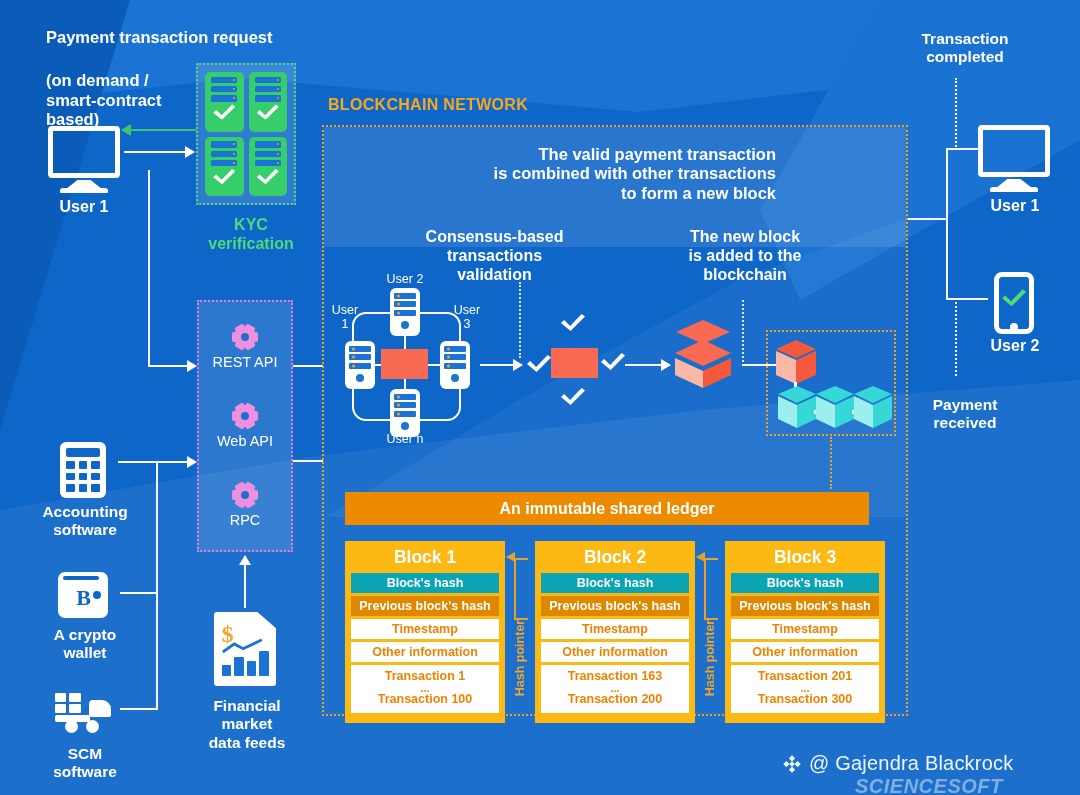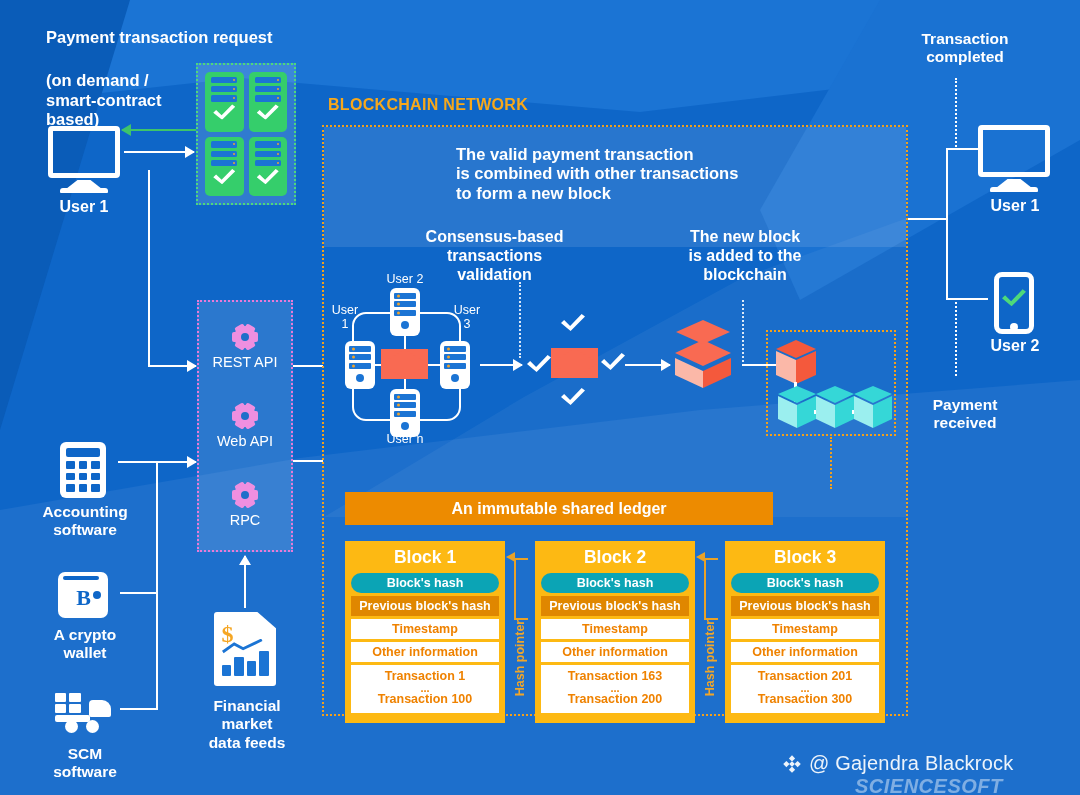--- a/index.html
+++ b/index.html
@@ -112,21 +112,21 @@
   .doc .line{position:absolute;left:13%;right:12%;bottom:42%;height:22%;}
 
   
   #bn-title{position:absolute;left:328px;top:96px;font-size:16px;font-weight:bold;color:#f7a81b;letter-spacing:.3px;}
   #bn-panel{position:absolute;left:322px;top:125px;width:586px;height:591px;
     border:2px dotted #f2a01c;box-sizing:border-box;overflow:hidden;}
   .bn-bg1{position:absolute;left:0;top:0;width:100%;height:120px;background:rgba(255,255,255,.11);}
   .bn-bg2{position:absolute;left:0;top:90px;width:100%;height:300px;background:rgba(255,255,255,.05);
      clip-path:polygon(0 100%,200px 60%,420px 20%,586px 0,586px 300px,0 300px);}
 
-  #txt-valid{left:456px;top:145px;width:320px;font-size:16.5px;font-weight:bold;text-align:left;}
+  #txt-valid{left:456px;top:145px;width:320px;font-size:16.5px;font-weight:bold;text-align:right;}
   #txt-consensus{left:402px;top:228px;width:185px;font-size:16px;font-weight:bold;text-align:center;}
   #txt-newblock{left:660px;top:228px;width:170px;font-size:16px;font-weight:bold;text-align:center;}
 
   
   .node{position:absolute;width:30px;height:48px;background:#fff;border-radius:6px;}
   .node .slots{position:absolute;left:14%;right:14%;top:10%;height:48%;display:flex;flex-direction:column;justify-content:space-between;}
   .node .slots i{height:27%;background:#1b74d4;border-radius:1px;position:relative;display:block;}
   .node .slots i:before{content:"";position:absolute;left:3px;top:50%;transform:translateY(-50%);width:3px;height:3px;background:#f0a32c;border-radius:50%;}
   .node .slots i:after{content:"";position:absolute;right:3px;top:50%;transform:translateY(-50%);width:3px;height:3px;background:#1b74d4;border-radius:50%;}
   .node .pwr{position:absolute;left:50%;bottom:14%;margin-left:-4px;width:8px;height:8px;border-radius:50%;background:#1b74d4;}
@@ -135,29 +135,29 @@
   .ring{position:absolute;border:2px solid #fff;border-radius:14px;}
   .hline{position:absolute;background:#fff;height:2px;}
   .vline{position:absolute;background:#fff;width:2px;}
 
   .diamond{position:absolute;background:#f96a52;}
 
   
   #chain-box{position:absolute;left:766px;top:330px;width:130px;height:106px;border:2px dotted #f2a01c;box-sizing:border-box;}
 
   
-  #ledger-bar{position:absolute;left:345px;top:492px;width:428px;height:33px;background:#ed8b00;
+  #ledger-bar{position:absolute;left:345px;top:492px;width:524px;height:33px;background:#ed8b00;
     display:flex;align-items:center;justify-content:center;}
   #ledger-bar .lt{color:#fff;font-size:16px;font-weight:bold;}
   #blocks{position:absolute;left:345px;top:528px;width:540px;height:172px;display:flex;align-items:center;margin-top:18px;}
   .block{width:160px;background:#fdb913;padding:4px 6px 7px 6px;box-sizing:border-box;}
   .block .bt{color:#fff;font-size:17.5px;font-weight:bold;text-align:center;padding:2px 0 5px;}
   .block .row{height:20px;display:flex;align-items:center;justify-content:center;
     font-size:12.5px;font-weight:bold;margin-bottom:3px;box-sizing:border-box;}
-  .row.hash{background:#0ba4b5;color:#fff;border-radius:10px;}
+  .row.hash{background:#0ba4b5;color:#fff;}
   .row.prev{background:#e08700;color:#fff;}
   .row.white{background:#fff;color:#ef8200;}
   .row.tx{height:auto;background:#fff;color:#ef8200;flex-direction:column;padding:4px 0 5px;line-height:1.25;}
   .row.tx .dots{font-size:11px;line-height:.7;}
   .hp{width:30px;height:172px;position:relative;}
   .hp .ptr-line{position:absolute;left:9px;top:12px;width:14px;height:62px;border:2px solid #e9a227;border-right:none;box-sizing:border-box;}
   .hp .ptr-arrow{position:absolute;left:1px;top:6px;width:0;height:0;
     border-top:5px solid transparent;border-bottom:5px solid transparent;border-right:9px solid #e9a227;}
   .hp .hp-txt{position:absolute;left:50%;top:105px;transform:translate(-50%,0) rotate(-90deg);
     transform-origin:center;color:#f0a62a;font-size:12.5px;font-weight:bold;white-space:nowrap;}
@@ -250,20 +250,22 @@
       <div class="kyc-rack">
           <i class="kyc-slot"></i>
           <i class="kyc-slot"></i>
           <i class="kyc-slot"></i>
         </div>
       <div class="kyc-chk chk" style="width:22px;height:17px;color:#fff;">
           <span></span>
         </div>
     </div>
   </div>
+  <div class="t" id="lbl-kyc" style="white-space:pre-line;">KYC
+verification</div>
 
   <div class="arrow-h green left" style="left:122px;top:129px;width:74px;"></div>
   <div class="arrow-h" style="left:124px;top:151px;width:70px;"></div>
 
   <div class="conn" style="left:148px;top:170px;width:2px;height:196px;"></div>
   <div class="arrow-h" style="left:148px;top:365px;width:48px;"></div>
 
   <div id="api-panel">
     <div class="api-item">
       <div class="gear">

